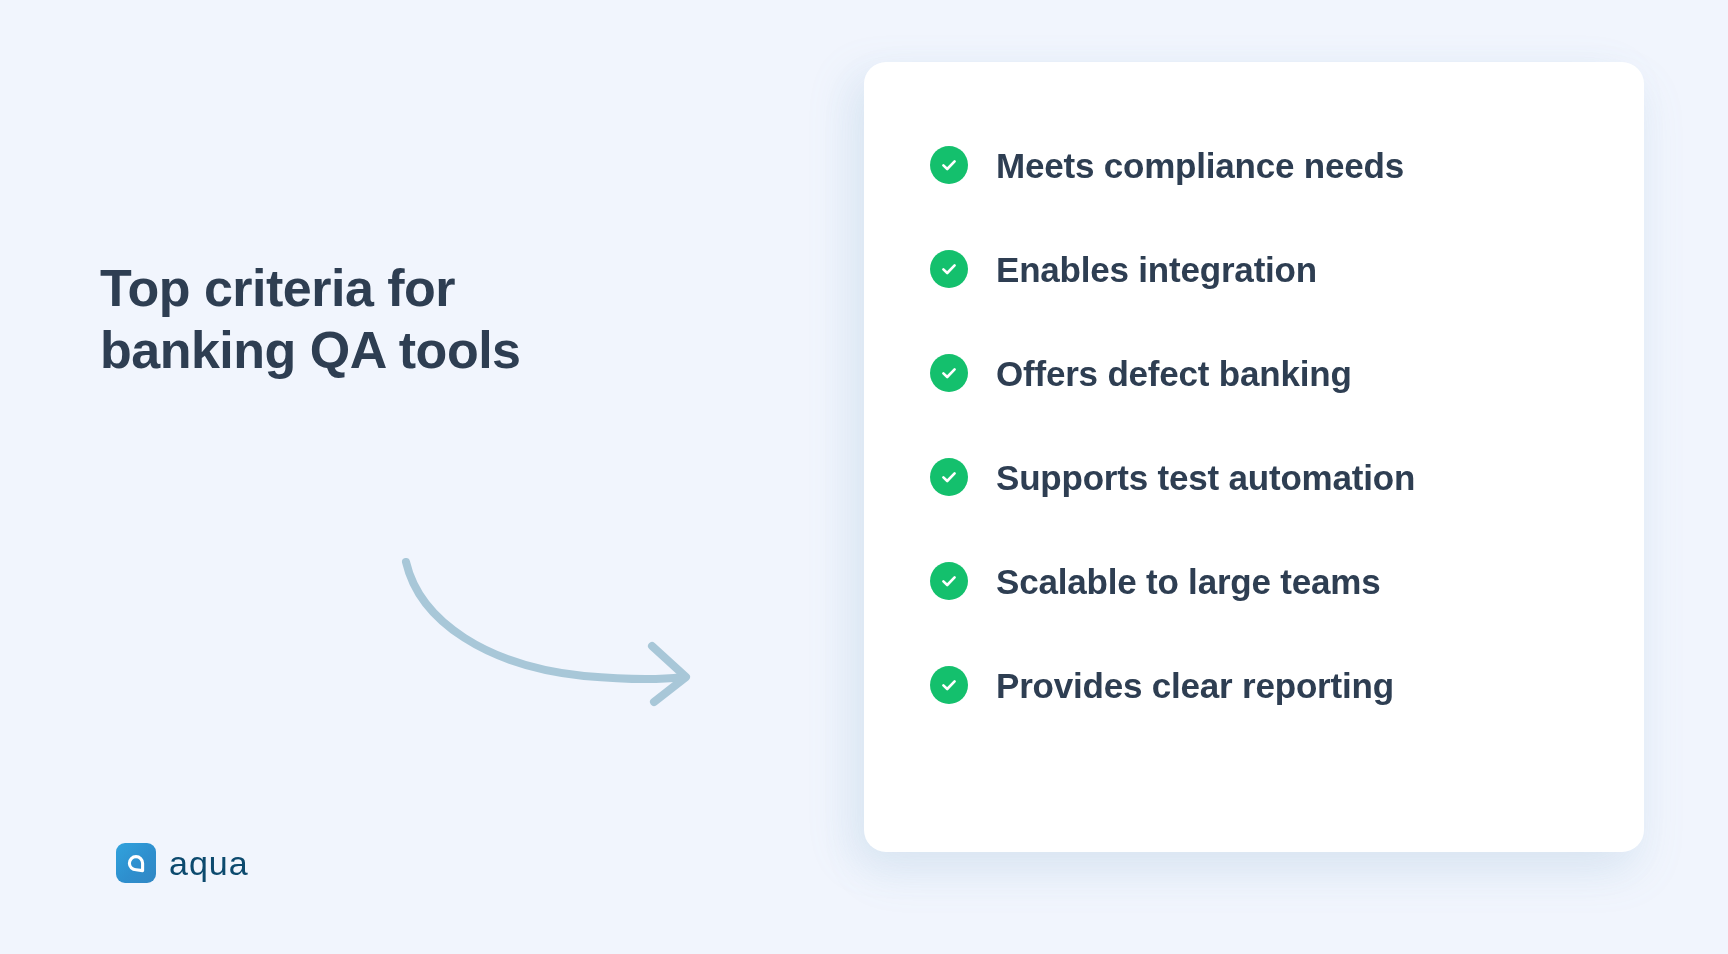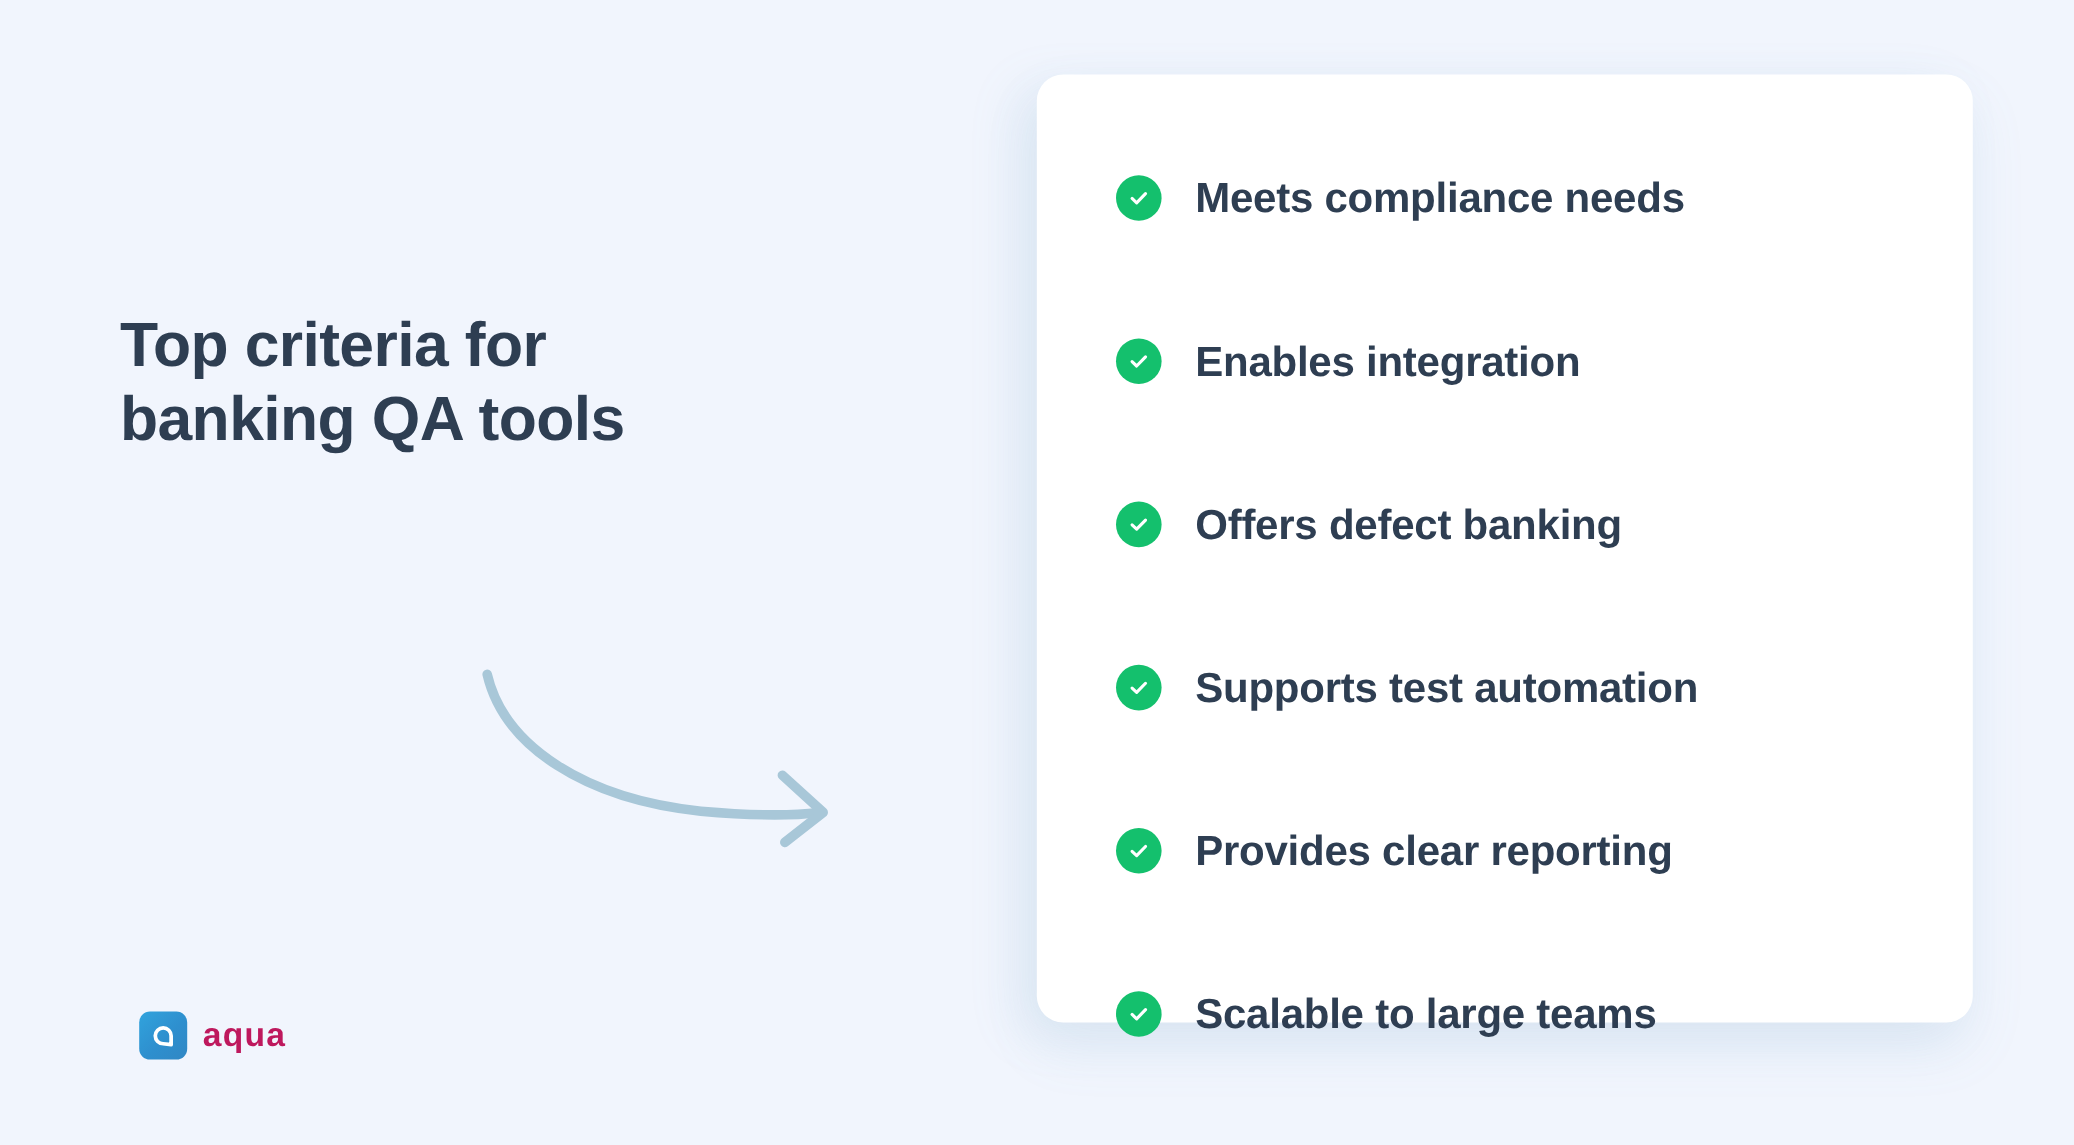--- a/index.html
+++ b/index.html
@@ -60,25 +60,25 @@
     height: 40px;
     border-radius: 9px;
     background: linear-gradient(135deg, #31a3dd 0%, #2e8fce 55%, #3187c4 100%);
     display: flex;
     align-items: center;
     justify-content: center;
     flex: none;
   }
   .logo-mark svg { display: block; }
   .logo-word {
-    font-size: 28px;
+    font-size: 34px;
     line-height: 1;
-    font-weight: 700;
+    font-weight: 400;
     letter-spacing: 1px;
-    color: #be185d;
+    color: #0c4a6e;
   }
 
   
   .card {
     position: absolute;
     left: 864px;
     top: 62px;
     width: 780px;
     height: 790px;
     background: #ffffff;
@@ -88,21 +88,21 @@
       0 22px 46px rgba(120, 170, 200, 0.10);
   }
 
   .check-list {
     position: absolute;
     left: 66px;
     top: 81px;
     right: 40px;
     display: flex;
     flex-direction: column;
-    gap: 92px;
+    gap: 60px;
   }
   .check-item {
     display: flex;
     align-items: center;
     gap: 28px;
     height: 44px;
   }
   .check-badge {
     width: 38px;
     height: 38px;
@@ -185,28 +185,28 @@
         </span>
         <span class="check-label">Supports test automation</span>
       </div>
 
       <div class="check-item">
         <span class="check-badge">
           <svg width="20" height="20" viewBox="0 0 20 20" aria-hidden="true">
             <path d="M4.4 10.4 L8.2 14 L15.6 6.4" fill="none" stroke="#ffffff" stroke-width="2.6" stroke-linecap="round" stroke-linejoin="round"></path>
           </svg>
         </span>
+        <span class="check-label">Scalable to large teams</span>
+      </div>
+
+      <div class="check-item">
+        <span class="check-badge">
+          <svg width="20" height="20" viewBox="0 0 20 20" aria-hidden="true">
+            <path d="M4.4 10.4 L8.2 14 L15.6 6.4" fill="none" stroke="#ffffff" stroke-width="2.6" stroke-linecap="round" stroke-linejoin="round"></path>
+          </svg>
+        </span>
         <span class="check-label">Provides clear reporting</span>
-      </div>
-
-      <div class="check-item">
-        <span class="check-badge">
-          <svg width="20" height="20" viewBox="0 0 20 20" aria-hidden="true">
-            <path d="M4.4 10.4 L8.2 14 L15.6 6.4" fill="none" stroke="#ffffff" stroke-width="2.6" stroke-linecap="round" stroke-linejoin="round"></path>
-          </svg>
-        </span>
-        <span class="check-label">Scalable to large teams</span>
       </div>
 
     </div>
   </div>
 
 </div>
 
 </body></html>

